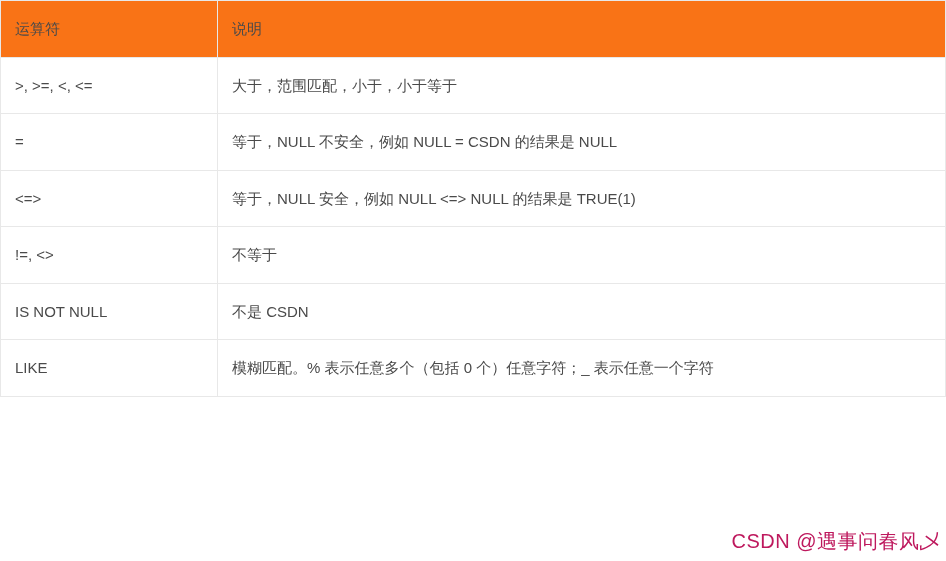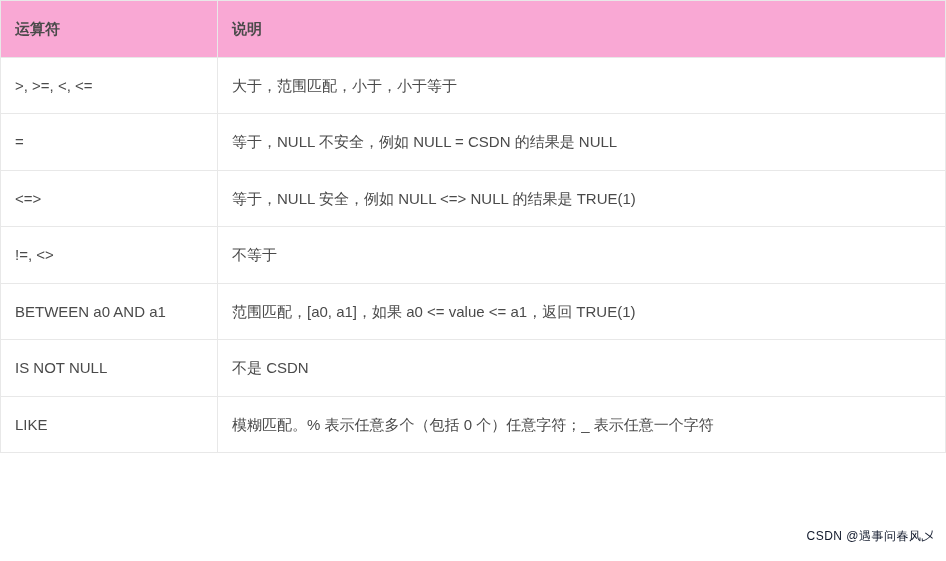--- a/index.html
+++ b/index.html
@@ -20,36 +20,36 @@
       table-layout: fixed;
     }
     th, td {
       text-align: left;
       padding: 15px 14px;
       border: 1px solid #e8e8e8;
       vertical-align: middle;
       line-height: 1.7;
     }
     th {
-      background: #f9a8d4;
-      font-weight: 700;
+      background: #f97316;
+      font-weight: 400;
       color: #4a4a4a;
     }
     col.col-operator {
       width: 217px;
     }
     col.col-description {
       width: auto;
     }
     .watermark {
       position: absolute;
-      right: 12px;
+      right: 6px;
       top: 528px;
-      color: #0f172a;
-      font-size: 12px;
+      color: #be185d;
+      font-size: 20px;
       font-family: "Microsoft YaHei", sans-serif;
       pointer-events: none;
       letter-spacing: 0.5px;
     }
   </style>
 </head>
 <body>
 
 <table>
   <colgroup>
@@ -73,24 +73,20 @@
     </tr>
     <tr>
       <td>&lt;=&gt;</td>
       <td>等于，NULL 安全，例如 NULL &lt;=&gt; NULL 的结果是 TRUE(1)</td>
     </tr>
     <tr>
       <td>!=, &lt;&gt;</td>
       <td>不等于</td>
     </tr>
     <tr>
-      <td>BETWEEN a0 AND a1</td>
-      <td>范围匹配，[a0, a1]，如果 a0 &lt;= value &lt;= a1，返回 TRUE(1)</td>
-    </tr>
-    <tr>
       <td>IS NOT NULL</td>
       <td>不是 CSDN</td>
     </tr>
     <tr>
       <td>LIKE</td>
       <td>模糊匹配。% 表示任意多个（包括 0 个）任意字符；_ 表示任意一个字符</td>
     </tr>
   </tbody>
 </table>
 

